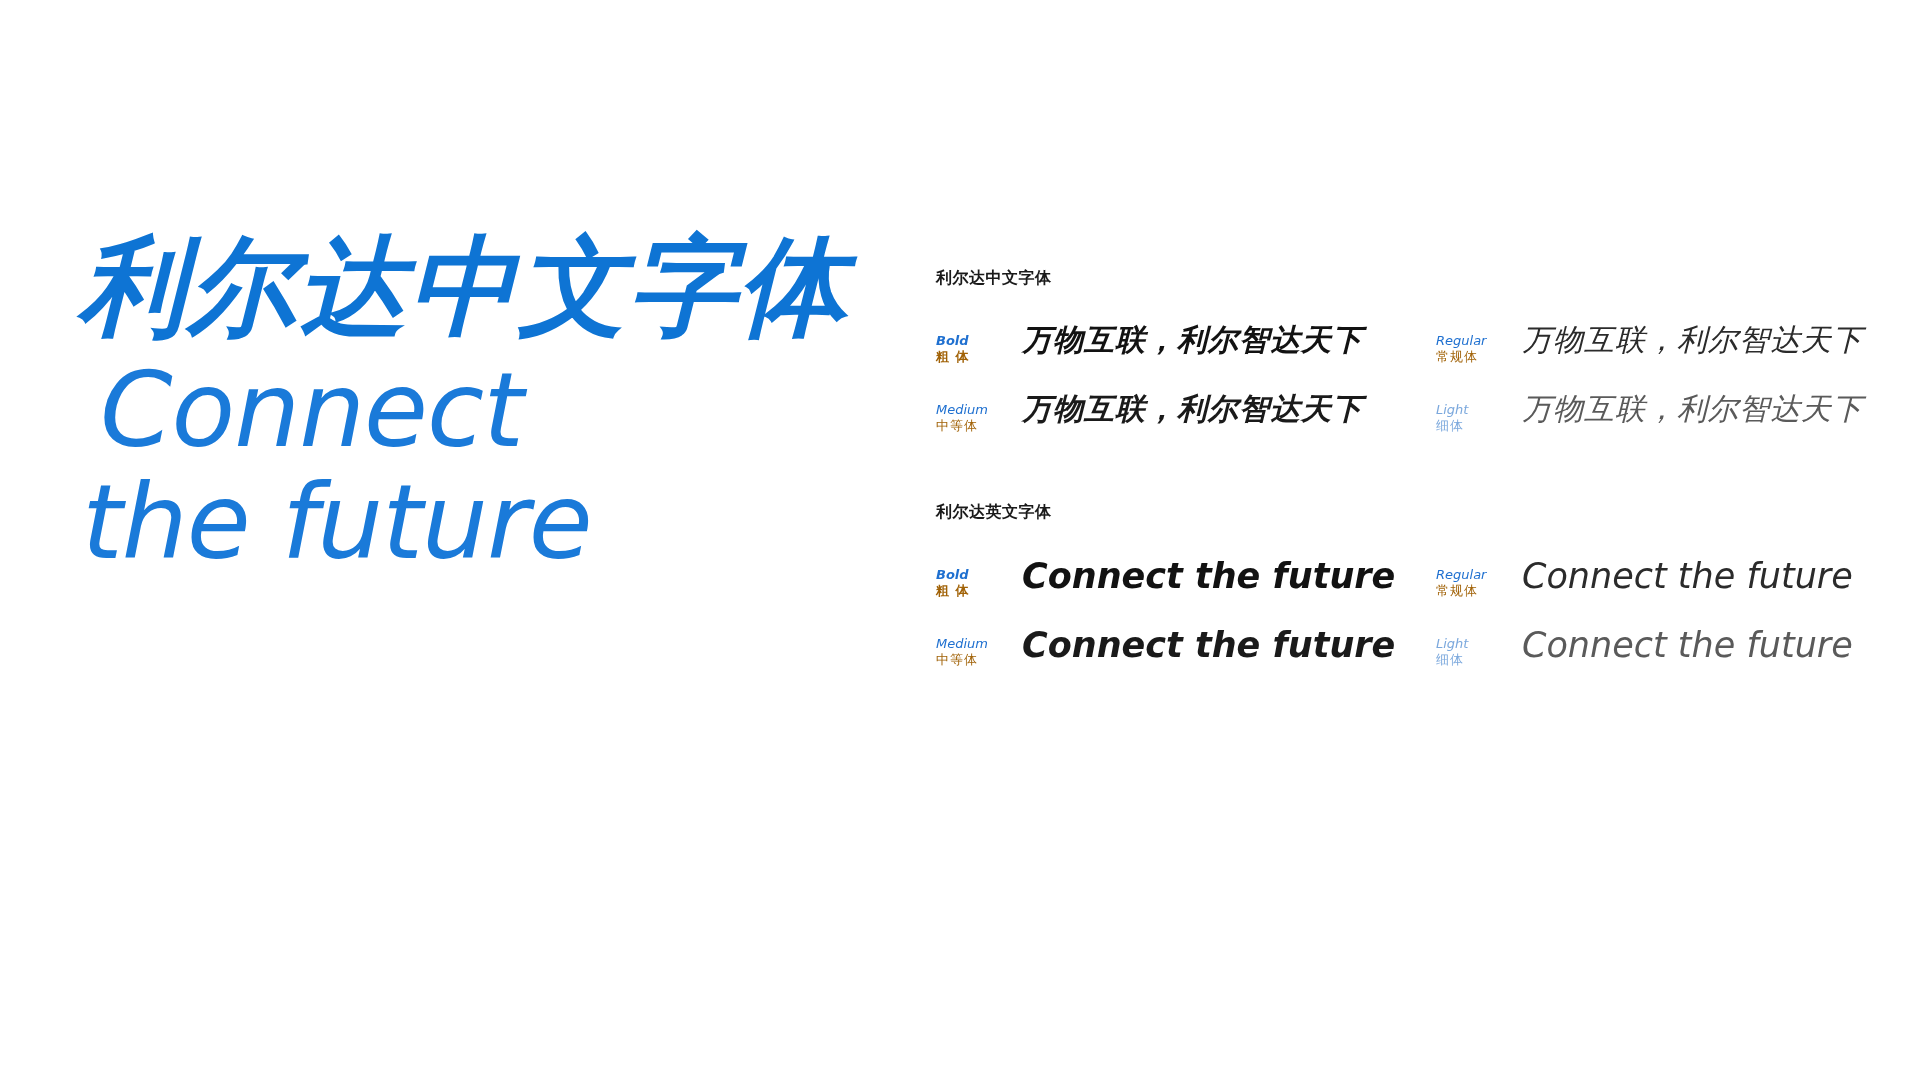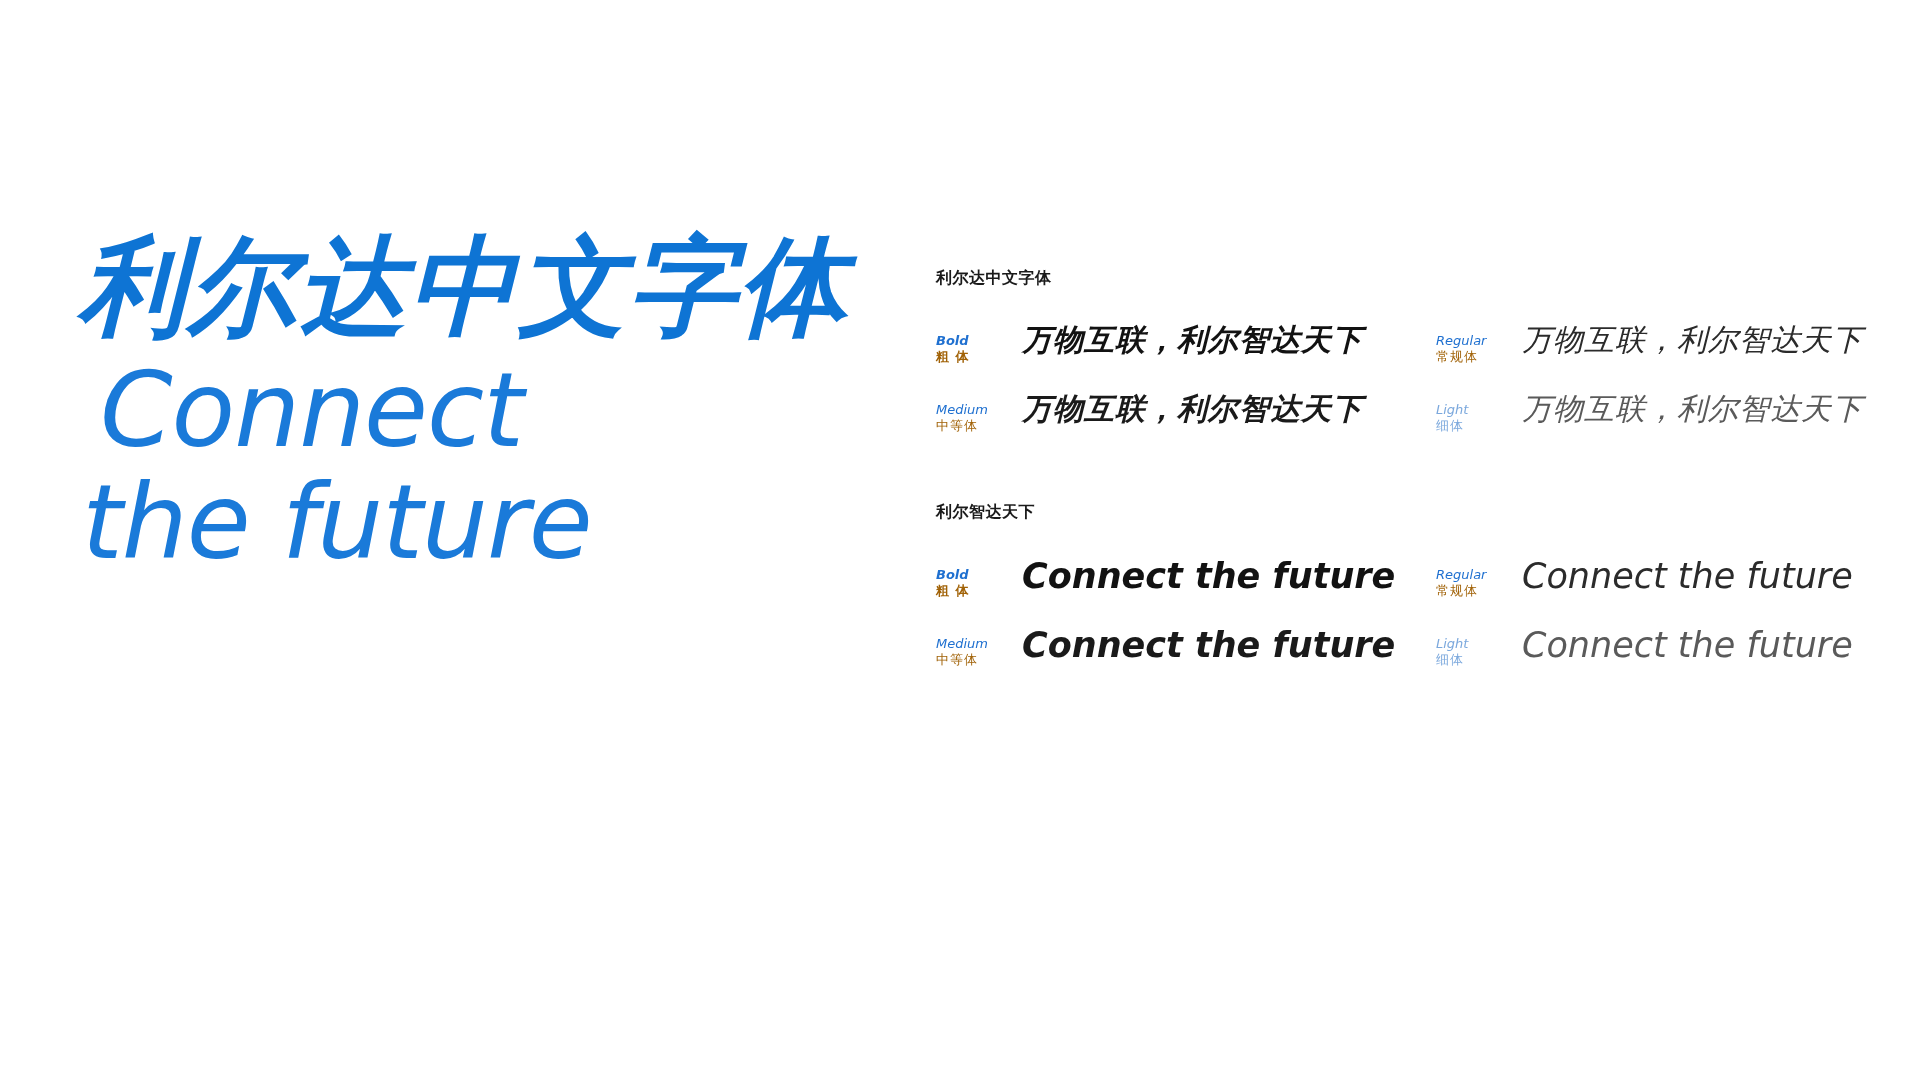--- a/index.html
+++ b/index.html
@@ -173,21 +173,21 @@
           <span class="w-en">Light</span>
           <span class="w-cn">细体</span>
         </div>
         <div class="sample cn s-light">万物互联，利尔智达天下</div>
       </div>
 
     </div>
   </div>
 
   <div class="section">
-    <div class="section-title">利尔智达天下</div>
+    <div class="section-title">利尔达英文字体</div>
 
     <div class="spec-grid">
 
       <div class="spec-cell">
         <div class="weight-label w-bold">
           <span class="w-en">Bold</span>
           <span class="w-cn">粗 体</span>
         </div>
         <div class="sample en s-bold">Connect the future</div>
       </div>

